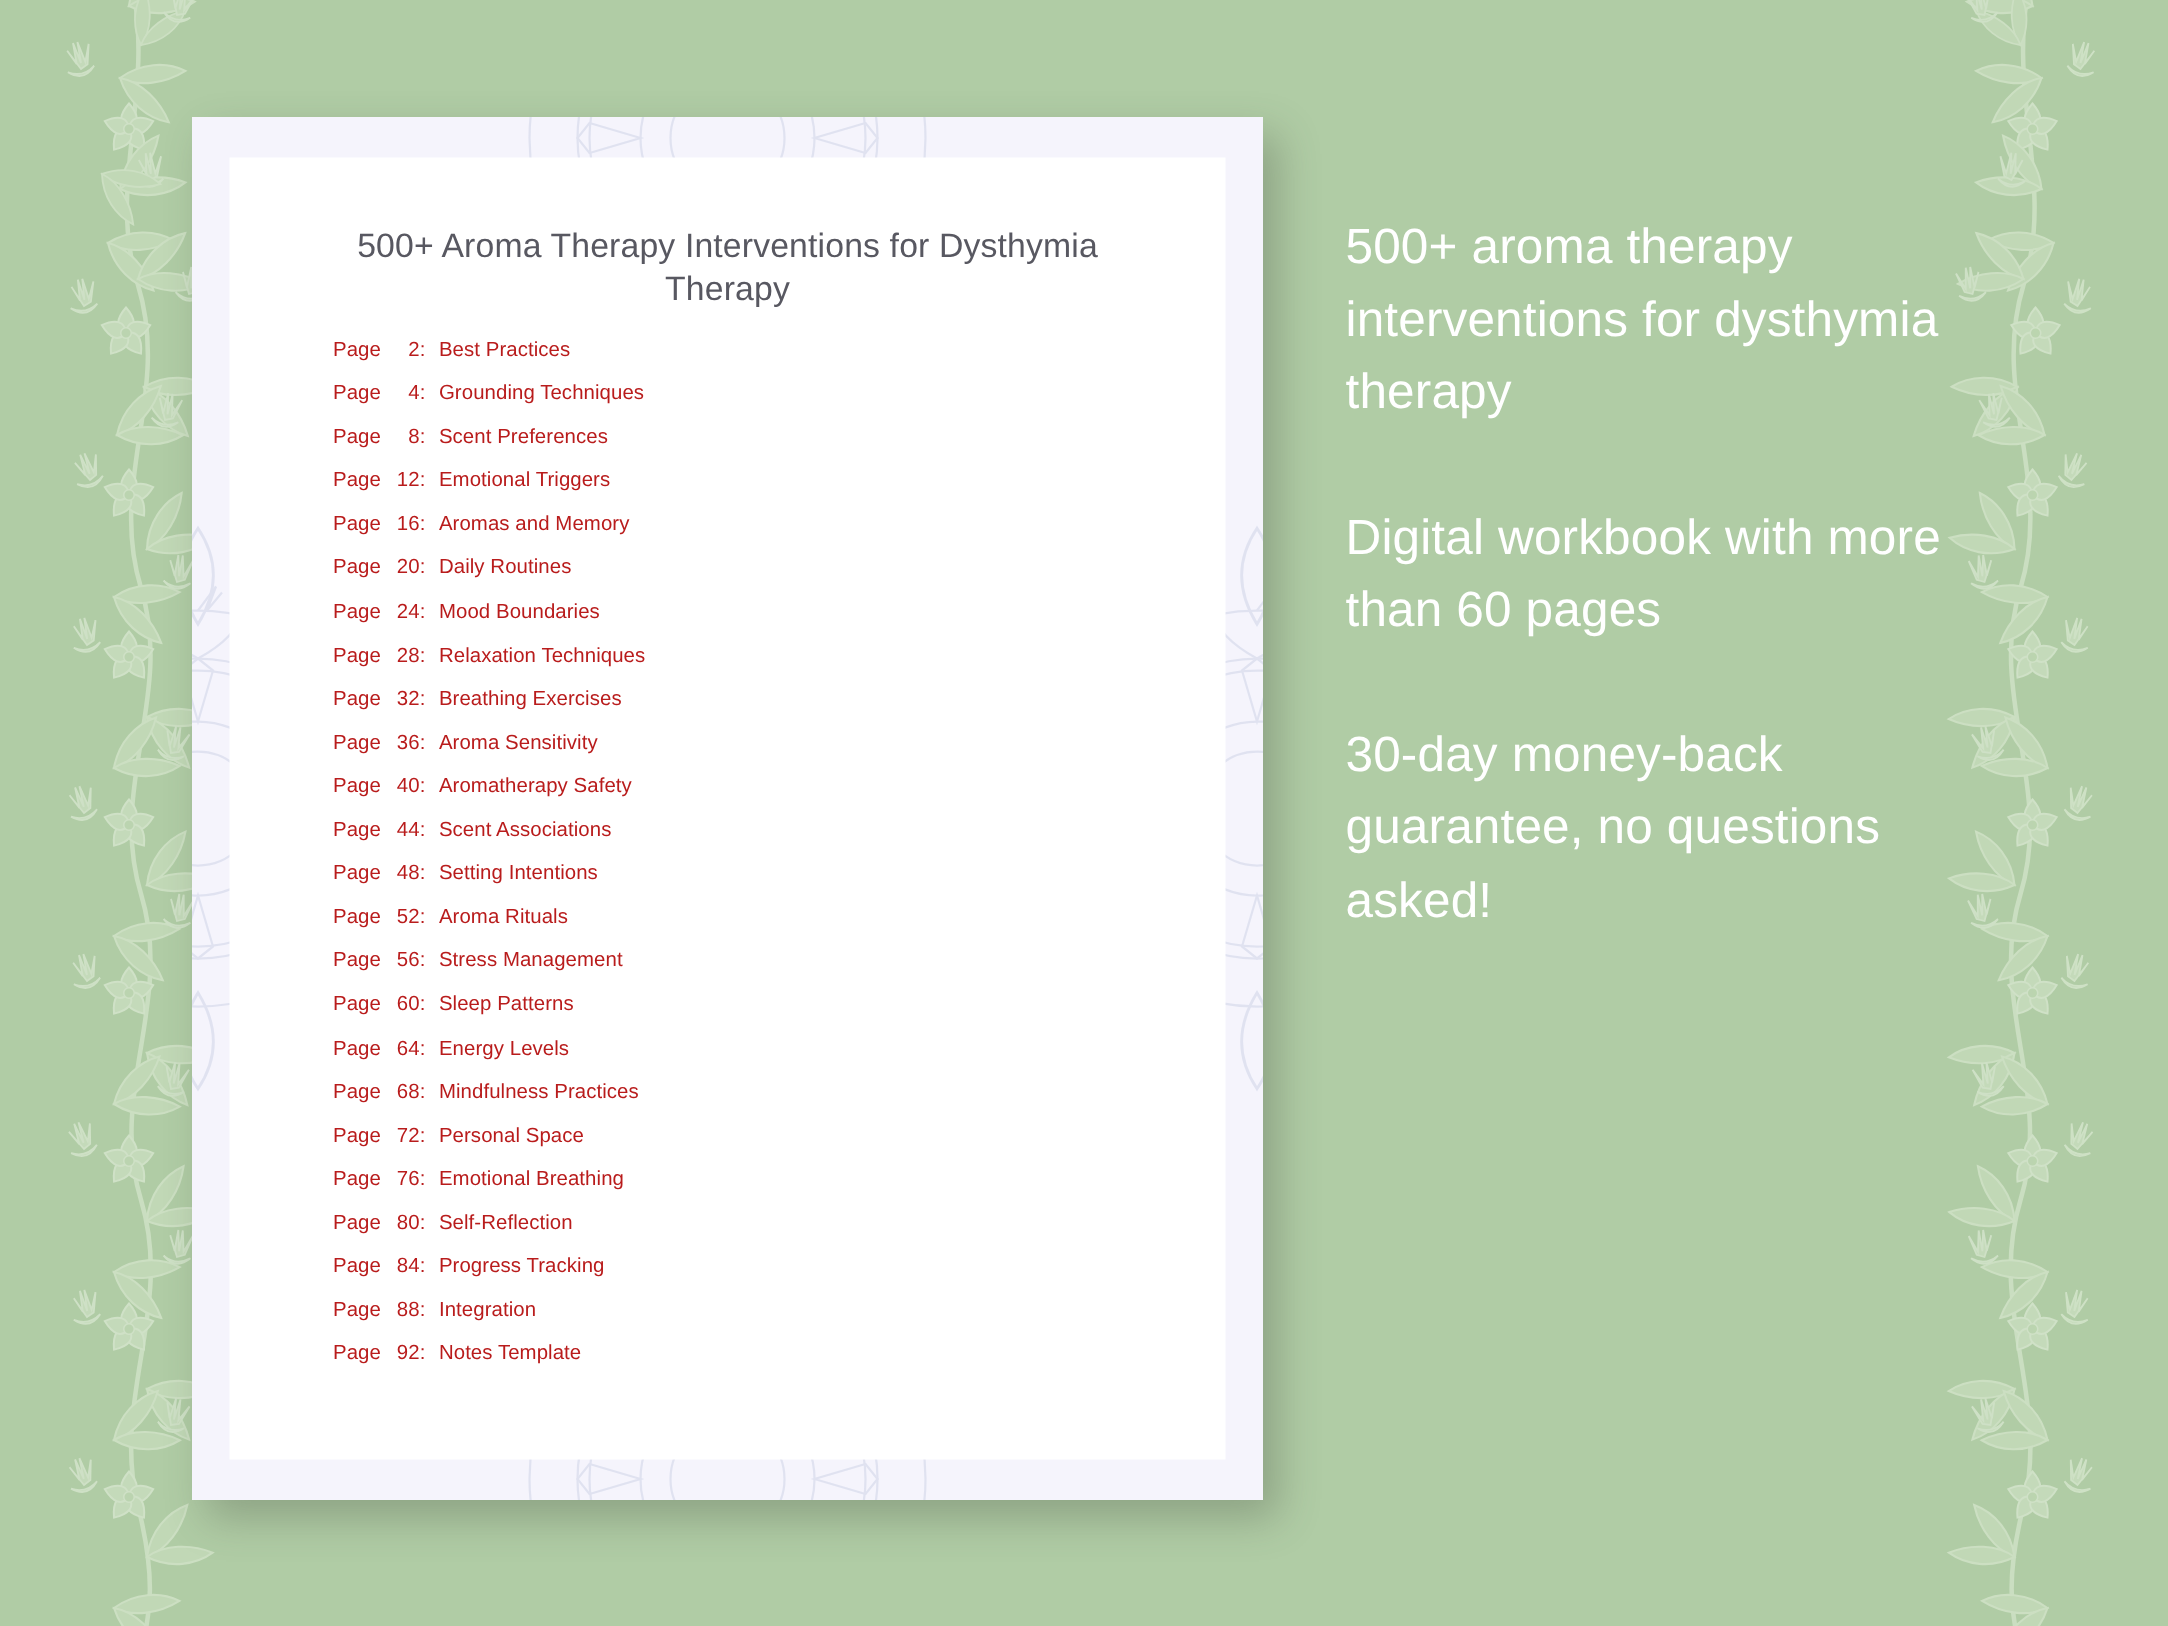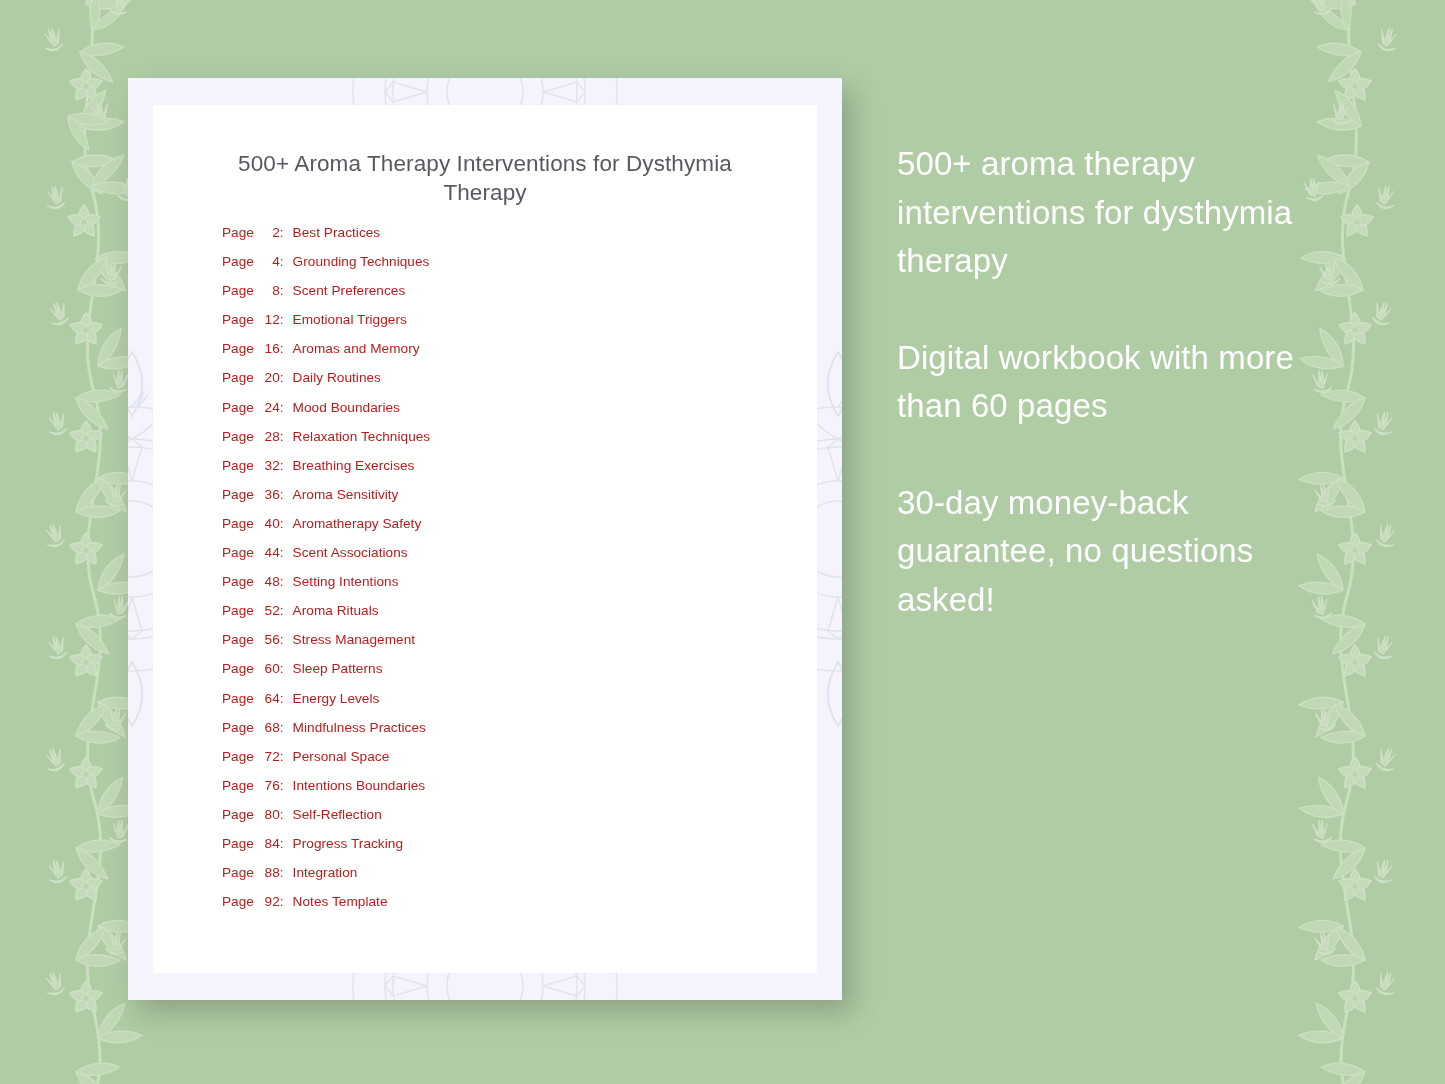--- a/index.html
+++ b/index.html
@@ -639,21 +639,21 @@
         <li>
           <span class="toc-page-label">Page </span>
           <span class="toc-page-num">72</span>
           <span class="toc-colon">:</span>
           <span class="toc-topic">Personal Space</span>
         </li>
         <li>
           <span class="toc-page-label">Page </span>
           <span class="toc-page-num">76</span>
           <span class="toc-colon">:</span>
-          <span class="toc-topic">Intentions Boundaries</span>
+          <span class="toc-topic">Emotional Breathing</span>
         </li>
         <li>
           <span class="toc-page-label">Page </span>
           <span class="toc-page-num">80</span>
           <span class="toc-colon">:</span>
           <span class="toc-topic">Self-Reflection</span>
         </li>
         <li>
           <span class="toc-page-label">Page </span>
           <span class="toc-page-num">84</span>

